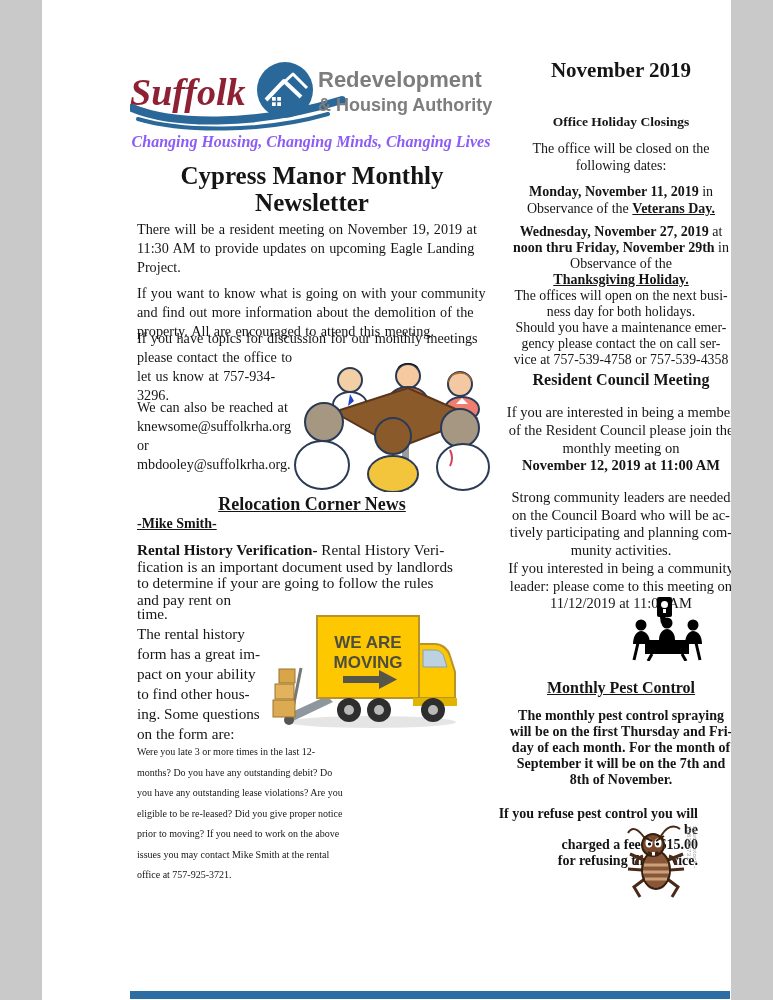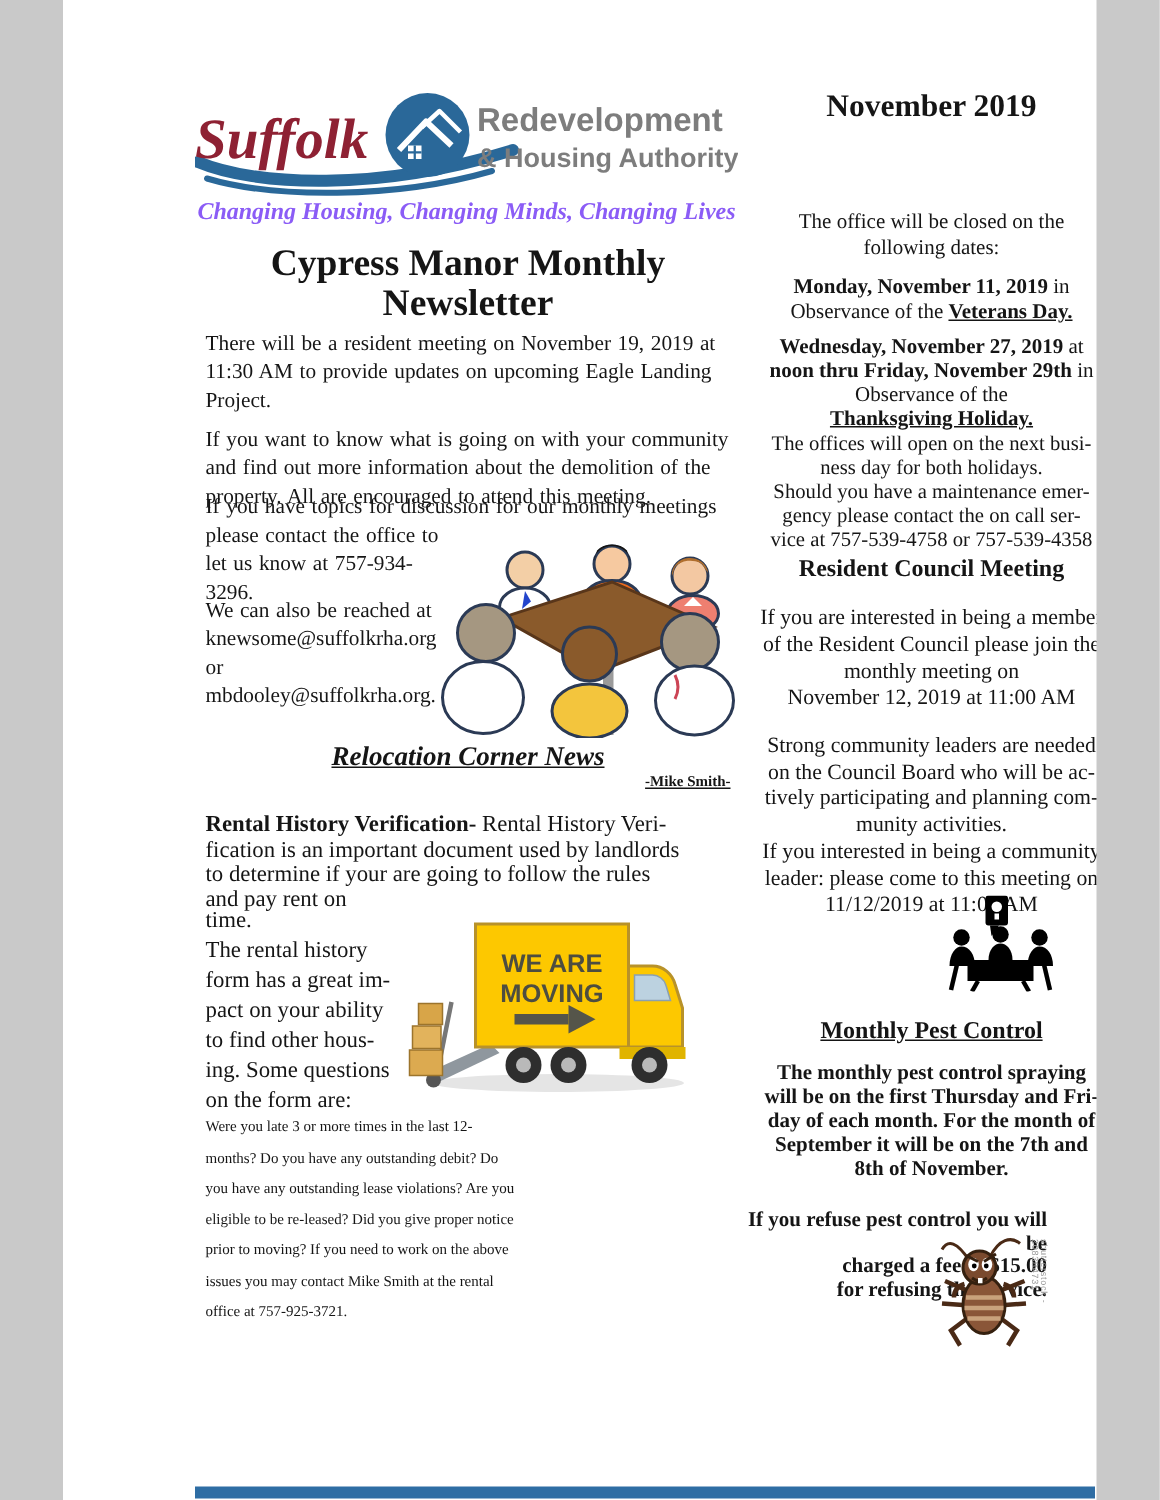--- a/index.html
+++ b/index.html
@@ -6,37 +6,37 @@
   .page{position:relative;width:689px;height:1000px;background:#ffffff;margin:0 auto;
         font-family:"Liberation Serif",serif;color:#151515;overflow:hidden;}
   .abs{position:absolute;}
   .pre{white-space:pre-line;}
   .b{font-weight:bold;}
   .u{text-decoration:underline;}
 
   
   .doc-title{left:95px;top:162px;width:350px;font-size:25px;font-weight:bold;line-height:27px;text-align:center;}
   .intro{left:95px;width:352px;font-size:14.2px;font-weight:normal;line-height:19px;word-spacing:.06em;}
-  .reloc-head{left:95px;top:494px;width:350px;font-size:18px;font-weight:bold;text-align:center;text-decoration:underline;font-style:italic;}
-  .reloc-sub{left:95px;top:516px;width:350px;font-size:10px;font-weight:bold;text-align:right;text-decoration:underline;}
+  .reloc-head{left:95px;top:494px;width:350px;font-size:18px;font-weight:bold;text-align:center;text-decoration:underline;}
+  .reloc-sub{left:95px;top:516px;width:350px;font-size:14px;font-weight:bold;text-align:left;text-decoration:underline;}
   .reloc-lead{left:95px;top:542px;width:352px;font-size:15.2px;line-height:16.5px;}
   .reloc-wrap{left:95px;top:604px;width:138px;font-size:15.2px;line-height:20px;}
   .reloc-close{left:95px;top:742px;width:355px;font-size:10px;line-height:20.5px;}
 
   
   .rcol{left:456px;width:246px;text-align:center;}
   .month{top:58px;font-size:21px;font-weight:bold;}
   .hol-title{top:114px;font-size:13.5px;font-weight:bold;}
   .hol-intro{top:140px;font-size:14px;line-height:17px;}
   .hol-item1{top:183px;font-size:14px;line-height:17px;}
   .hol-item2{top:224px;font-size:14px;line-height:16px;}
   .hol-tail{font-size:13.8px;line-height:16px;font-weight:normal;}
   .council-title{top:371px;font-size:16px;font-weight:bold;}
   .council-p1{top:403px;font-size:14.5px;line-height:18px;}
-  .council-p1b{top:457px;font-size:14.5px;font-weight:normal;}
+  .council-p1b{top:457px;font-size:14.5px;font-weight:bold;}
   .council-p2{top:489px;font-size:14.5px;line-height:17.7px;}
   .pest-title{top:679px;font-size:16px;font-weight:bold;text-decoration:underline;}
   .pest-p1{top:708px;font-size:14px;font-weight:bold;line-height:16px;}
   .pest-p2{top:806px;font-size:14px;font-weight:bold;line-height:15.5px;text-align:right;}
   .watermark{left:646px;top:826px;width:10px;height:70px;font-family:"Liberation Sans",sans-serif;
              font-size:6px;color:#9a9a9a;writing-mode:vertical-rl;letter-spacing:.5px;}
   .tagline{left:88px;top:133px;width:362px;text-align:center;font-size:16px;font-weight:bold;
            font-style:italic;color:#8b5cf6;}
   .footer-rule{left:88px;top:991px;width:600px;height:8px;background:#2e6da4;}
 </style>
@@ -150,20 +150,21 @@
   <div class="abs reloc-close pre">Were you late 3 or more times in the last 12-
 months? Do you have any outstanding debit? Do
 you have any outstanding lease violations? Are you
 eligible to be re-leased? Did you give proper notice
 prior to moving? If you need to work on the above
 issues you may contact Mike Smith  at the rental
 office at  757-925-3721.</div>
 
   <div class="abs rcol month">November 2019</div>
 
+  <div class="abs rcol hol-title">Office Holiday Closings</div>
   <div class="abs rcol hol-intro pre">The office will be closed on the
 following dates:</div>
 
   <div class="abs rcol hol-item1">
     <div><span class="b">Monday, November 11, 2019</span><span> in</span></div>
     <div><span>Observance of the </span><span class="b u">Veterans Day.</span></div>
   </div>
 
   <div class="abs rcol hol-item2">
     <div><span class="b">Wednesday, November 27, 2019</span><span> at</span></div>

